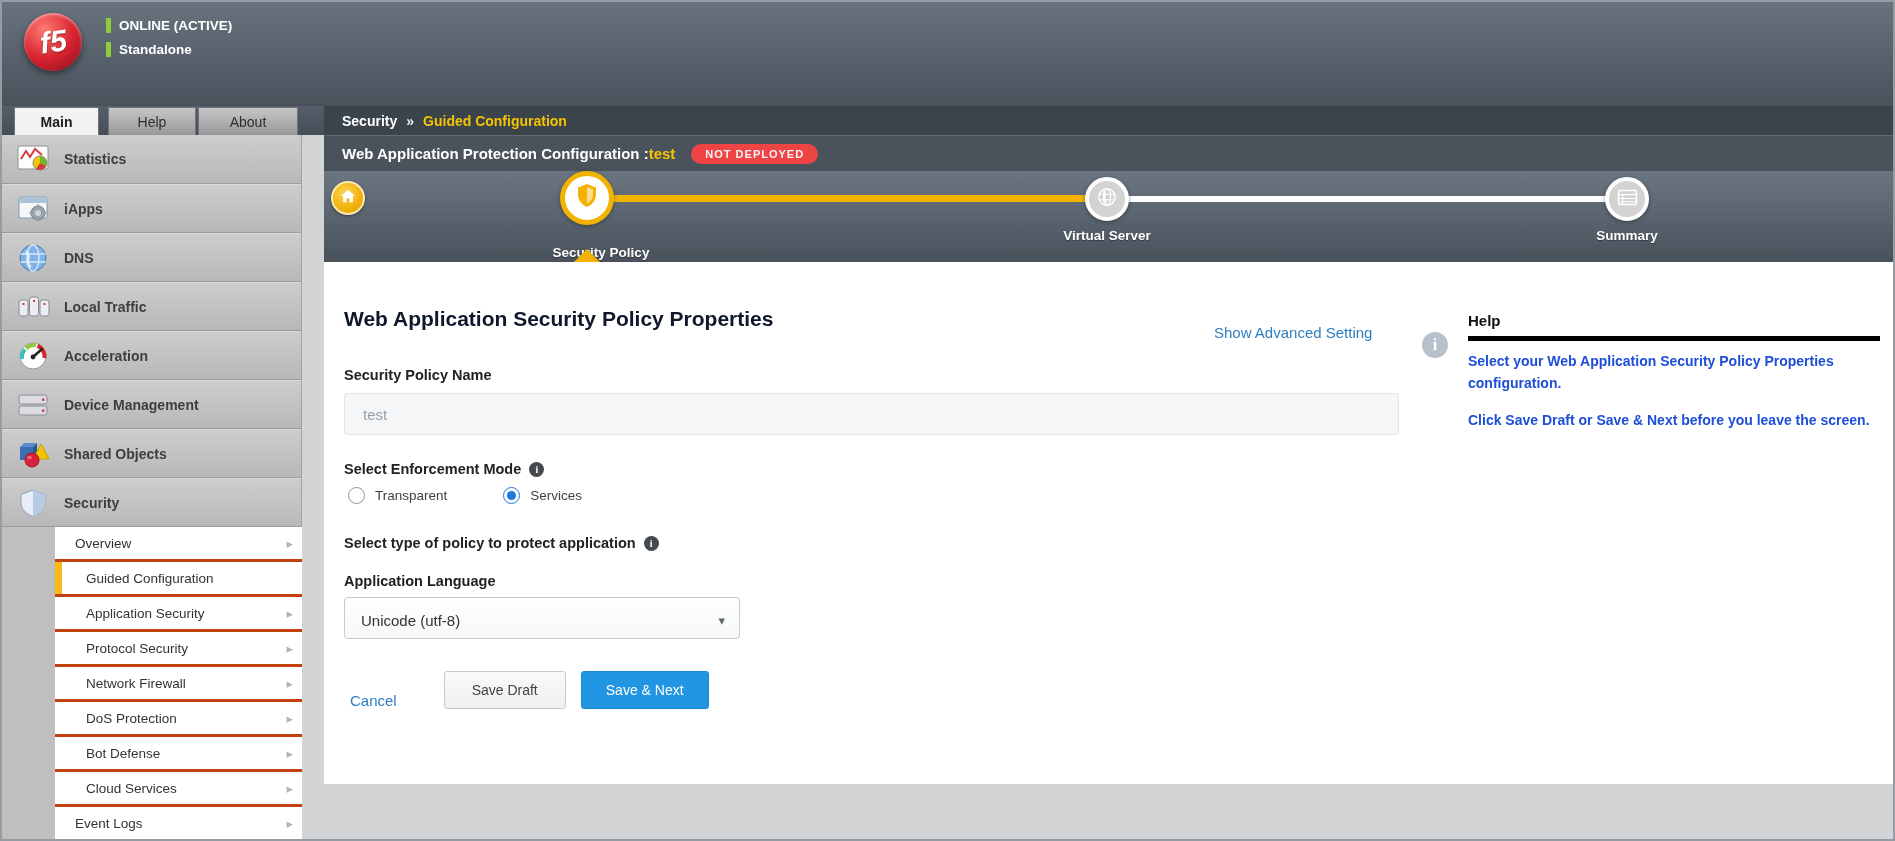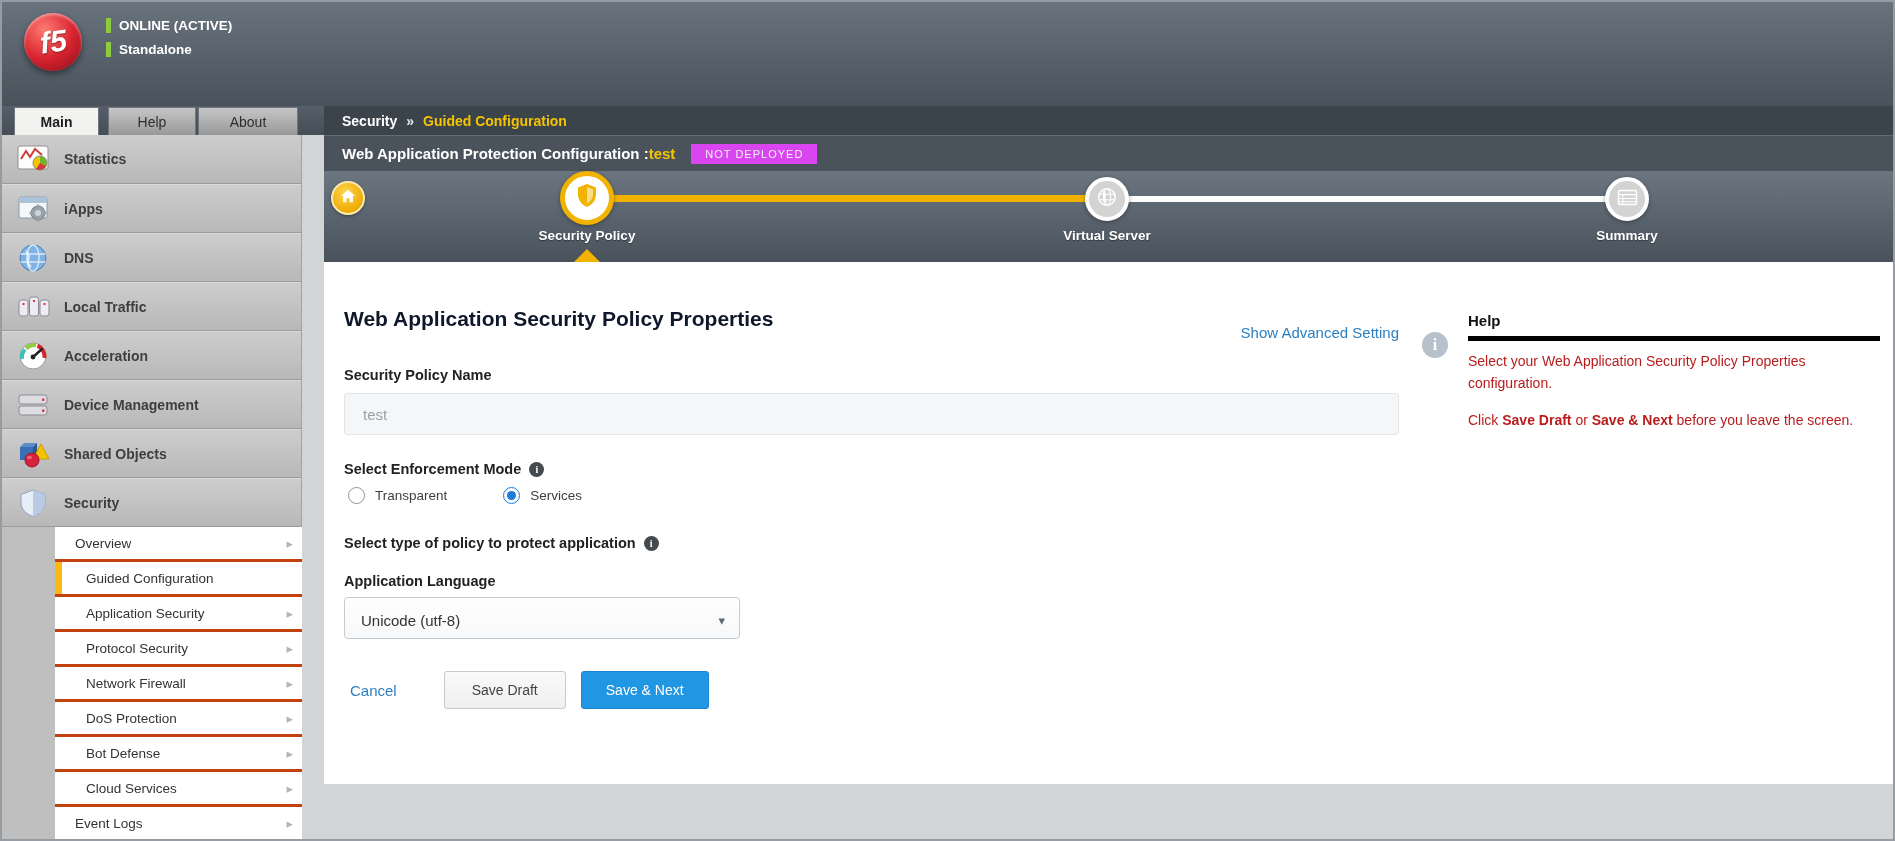--- a/index.html
+++ b/index.html
@@ -55,40 +55,40 @@
   
   .content { position:absolute; left:322px; top:104px; width:1573px; height:737px; z-index:2; }
   .crumbbar { height:29px; background:#3b434b; display:flex; align-items:center; padding-left:18px; }
   .crumb { color:#fff; font-weight:bold; font-size:14px; cursor:pointer; }
   .crumb-sep { color:#e4e7ea; font-weight:bold; font-size:14px; margin:0 9px; }
   .crumb-current { color:#f5c400; font-weight:bold; font-size:14px; cursor:pointer; }
   .configbar { height:36px; background:#4a535c; border-top:1px solid rgba(255,255,255,.14);
     display:flex; align-items:center; padding-left:18px; }
   .cfg-title { color:#fff; font-weight:bold; font-size:15px; }
   .cfg-name { color:#f5c400; font-weight:bold; font-size:15px; }
-  .badge { margin-left:16px; background:#d946ef; color:#f2f4f7; font-size:11px; font-weight:normal;
-    letter-spacing:1px; padding:4px 14px; border-radius:0; }
+  .badge { margin-left:16px; background:#ef4444; color:#f2f4f7; font-size:11px; font-weight:bold;
+    letter-spacing:1px; padding:4px 14px; border-radius:10px; }
 
   .stepper { position:relative; height:91px; background:linear-gradient(#6b7681,#49525b); }
   .track { position:absolute; }
   .track-yellow { left:263px; top:24px; width:520px; height:7px; background:#f2b200; border-radius:3px; }
   .track-white { left:783px; top:25px; width:520px; height:6px; background:#fdfdfd; border-radius:3px; }
   .home-node { position:absolute; left:7px; top:10px; width:34px; height:34px; border-radius:50%;
     background:radial-gradient(circle at 40% 32%, #ffd34d, #eda900 75%);
     border:2px solid #fce9b0; display:flex; align-items:center; justify-content:center;
     box-shadow:0 1px 3px rgba(0,0,0,.4); cursor:pointer; }
   .step-node { position:absolute; border-radius:50%; display:flex; align-items:center; justify-content:center;
     cursor:pointer; box-shadow:0 1px 4px rgba(0,0,0,.35); }
   .node-active { left:236px; top:0; width:54px; height:54px; background:#fff; border:5px solid #f2b200; }
   .node-pending { top:6px; width:44px; height:44px; background:#d3d3d3; border:4px solid #fff; }
   .node-vs { left:761px; }
   .node-sum { left:1281px; }
   .step-label { position:absolute; top:57px; width:200px; text-align:center;
     color:#fff; font-weight:bold; font-size:13.5px; text-shadow:0 1px 1px rgba(0,0,0,.4); }
-  .lbl-0 { left:163px; } .lbl-1 { left:683px; } .lbl-2 { left:1203px; }
+  .lbl-0 { left:177px;margin-top:17px; } .lbl-1 { left:683px; } .lbl-2 { left:1203px; }
   .active-caret { position:absolute; bottom:0; left:250px; width:0; height:0;
     border-left:13px solid transparent; border-right:13px solid transparent; border-bottom:13px solid #f2b200; }
 
   
   .panel { position:relative; width:1573px; height:522px; background:#fff; }
   .form-col { position:absolute; left:20px; top:0; width:1055px; }
   .form-col h1 { margin-top:45px; font-size:21px; color:#0f172a; }
   .field-label { margin-top:36px; font-size:14.5px; font-weight:bold; color:#222;
     display:flex; align-items:center; }
   .field-label.tight { margin-top:26px; }
@@ -103,37 +103,37 @@
   .radio-row { margin-top:8px; display:flex; align-items:center; height:20px; }
   .radio { width:17px; height:17px; border-radius:50%; background:#fff; border:1px solid #8f9397;
     display:inline-flex; align-items:center; justify-content:center; margin:0 10px 0 4px; cursor:pointer; }
   .radio.checked { border:1.5px solid #1e78e0; }
   .radio.checked::after { content:""; width:9px; height:9px; border-radius:50%; background:#1e78e0; }
   .radio-label { font-size:13.5px; color:#3f3f3f; margin-right:52px; }
   .select-box { margin-top:8px; width:396px; height:42px; border:1px solid #c5cad0; border-radius:4px;
     background:linear-gradient(#fefefe,#f7f8f9); display:flex; align-items:center; padding:4px 14px 0 16px;
     font-size:15px; color:#333; cursor:pointer; justify-content:space-between; }
   .chevron { color:#5f6a74; font-size:13px; }
-  .btn-row { margin-top:32px; display:flex; align-items:center; }
+  .btn-row { margin-top:32px; display:flex; align-items:flex-end; }
   .link-btn { color:#2d7fc1; font-size:15px; cursor:pointer; margin-left:6px; }
   .btn { height:38px; border-radius:3px; font-size:14px; display:inline-flex; align-items:center;
     justify-content:center; cursor:pointer; }
   .btn-secondary { margin-left:47px; width:122px; background:linear-gradient(#fafafa,#efefef);
     border:1px solid #c9c9c9; color:#444; }
   .btn-primary { margin-left:15px; width:128px; background:#2196e3; border:1px solid #1d87cf; color:#fff; }
 
-  .adv-link { position:absolute; top:62px; left:890px; width:185px; text-align:right;
+  .adv-link { position:absolute; top:62px; left:890px; width:185px; text-align:left;
     color:#2d7fc1; font-size:15px; cursor:pointer; }
   .info-big { position:absolute; left:1098px; top:70px; width:26px; height:26px; border-radius:50%;
     background:#b7c1cb; color:#fff; font-weight:bold; font-family:"Liberation Serif", serif;
     font-size:16px; display:flex; align-items:center; justify-content:center; cursor:pointer; }
   .help-panel { position:absolute; left:1144px; top:50px; width:412px; }
   .help-title { font-size:15px; font-weight:bold; color:#111; margin-bottom:7px; }
   .help-rule { border-top:5px solid #000; margin-bottom:10px; }
-  .help-panel p { font-size:14px; color:#b91c1c; line-height:1.55; margin-bottom:16px; }
+  .help-panel p { font-size:14px; color:#1d4ed8; line-height:1.55; margin-bottom:16px;font-weight:bold; }
 </style>
 </head>
 <body>
 
 <header class="topbar stripes">
   <div class="f5-logo">
     <span>f5</span>
   </div>
   <div class="status-block">
     <div class="status-row">

